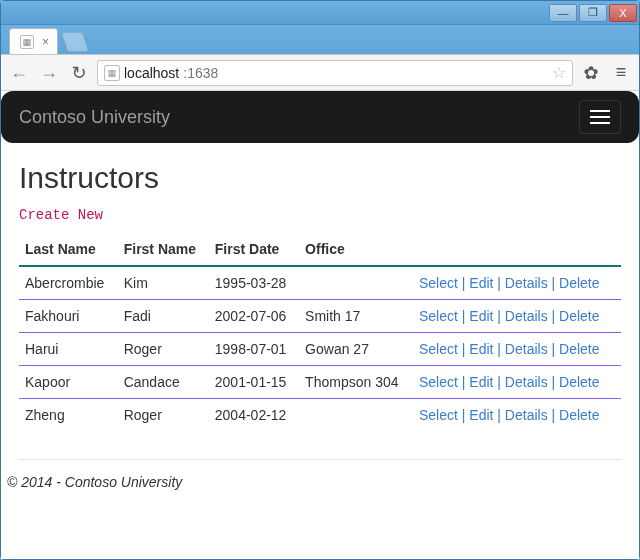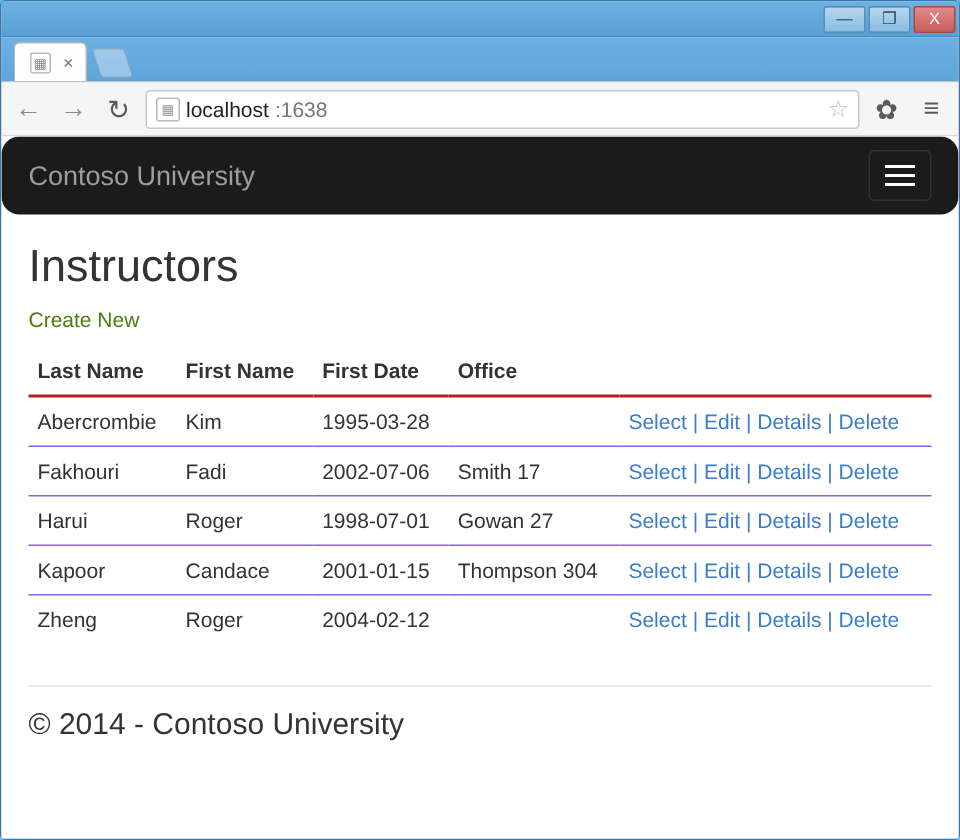--- a/index.html
+++ b/index.html
@@ -127,40 +127,40 @@
     display:flex;align-items:center;justify-content:center;
     gap:0; flex-direction: column;
   }
   .hamburger span {
     display:block; width: 20px; height: 2px;
     background: #fff; margin: 2px 0;
   }
 
   .page-body { padding: 18px 18px 10px 18px; }
   h2.page-title { font-size: 30px; font-weight: 500; color: #333; margin-bottom: 10px; }
-  .create-link { color: #4d7c0f; font-size: 14px; text-decoration: none; display: inline-block; margin-bottom: 10px;}
+  .create-link { color: #be185d; font-size: 14px; text-decoration: none; display: inline-block; margin-bottom: 10px; font-family: Liberation Mono, monospace;}
   .action-link { color: #3a7dca; font-size: 14px; text-decoration: none; }
   .sep { color: #3a7dca; font-size: 14px; }
 
   table.data {
     width: 100%; border-collapse: collapse; font-size: 14px;
     margin-bottom: 18px;
   }
   table.data th {
     text-align: left; font-weight: bold; color: #333;
-    padding: 8px 6px; border-bottom: 2px solid #b91c1c;
+    padding: 8px 6px; border-bottom: 2px solid #0f766e;
   }
   table.data td {
     padding: 8px 6px; border-top: 1px solid #8b5cf6; color: #333;
     white-space: nowrap;
   }
   td.actions { text-align: left; }
 
   hr.footer-rule { border: none; border-top: 1px solid #e5e5e5; margin: 0 18px; }
-  .footer { padding: 14px 18px; font-size: 20px; color: #333; }
+  .footer { padding: 14px 6px; font-size: 14px; color: #333; font-style: italic; }
 </style>
 </head>
 <body>
 
 <div class="window">
 
   <div class="titlebar">
     <div class="tb-btn">
         <span>—</span>
       </div>

